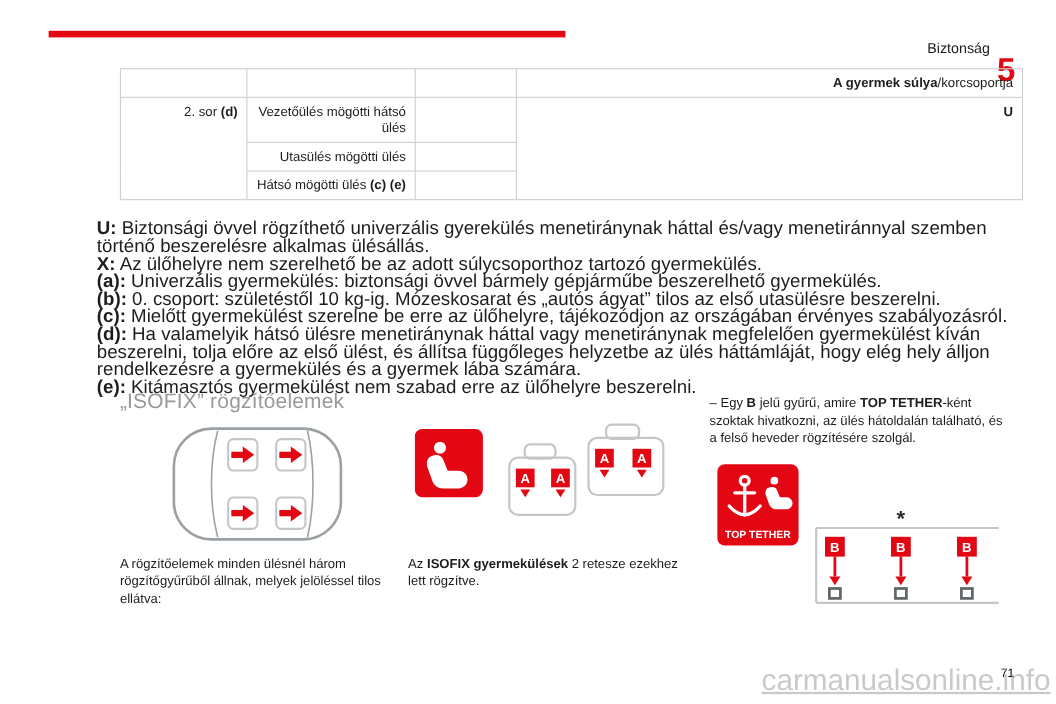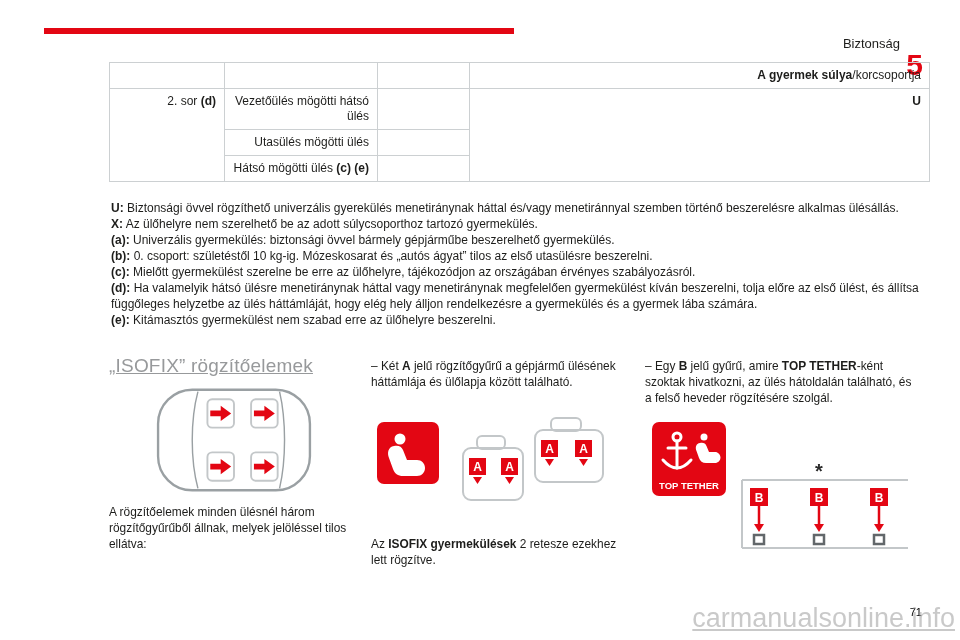--- a/index.html
+++ b/index.html
@@ -20,28 +20,28 @@
 
   
   .cs-table{position:absolute;left:65px;top:62px;width:820px;border-collapse:collapse;
             table-layout:fixed;font-size:12px;}
   .cs-table td{border:1px solid var(--border_gray);padding:5px 8px;vertical-align:top;line-height:15px;text-align:right;}
   .cs-table .hdr{font-weight:bold;}
   .cs-table .val{font-weight:bold;}
   .cs-table tr.h-row td{height:26px;}
 
   
-  .footnotes{position:absolute;left:67px;top:200px;width:845px;font-size:12px;line-height:16px;}
+  .footnotes{position:absolute;left:44px;top:200px;width:845px;font-size:17px;line-height:16px;}
   .footnotes p{margin:0;}
   .footnotes b{font-weight:bold;}
 
   
   .columns{position:absolute;left:65px;top:358px;width:832px;display:grid;
            grid-template-columns:250px 262px 272px;column-gap:12px;font-size:11.9px;line-height:16px;}
-  .isofix-heading{font-size:19px;font-weight:400;color:var(--heading_gray);margin:0 0 10px 0;letter-spacing:.2px;text-decoration:underline;}
+  .isofix-heading{font-size:19px;font-weight:400;color:var(--heading_gray);margin:0 0 10px 0;letter-spacing:.2px;}
   .col p{margin:0 0 4px 0;}
   .fig{display:block;margin:10px auto 8px auto;}
   .caption{margin-top:6px;}
 
   svg text{font-family:"Liberation Sans",sans-serif;}
   .fa{fill:var(--accent);}
   .stroke-car{stroke:#9aa0a3;fill:none;}
   .stroke-seat{stroke:var(--line_gray);fill:none;stroke-width:2;}
   .badge-letter{fill:#fff;font-weight:bold;font-size:12px;text-anchor:middle;}
   .white-stroke{stroke:#fff;fill:none;stroke-linecap:round;}
@@ -119,21 +119,20 @@
           <path class="fa" transform="translate(75,79)" d="M0,5 h11 v-5 l11,8 -11,8 v-5 h-11 z"></path>
           <path class="fa" transform="translate(121,23)" d="M0,5 h11 v-5 l11,8 -11,8 v-5 h-11 z"></path>
           <path class="fa" transform="translate(121,79)" d="M0,5 h11 v-5 l11,8 -11,8 v-5 h-11 z"></path>
         </g>
       </svg>
 
       <p>A rögzítőelemek minden ülésnél három rögzítőgyűrűből állnak, melyek jelöléssel tilos ellátva:</p>
     </div>
 
     <div class="col">
-      <p><span>– Két </span><b>A</b><span> jelű rögzítőgyűrű a gépjármű ülésének háttámlája és ülőlapja között található.</span></p>
 
       <svg class="fig" width="250" height="128" viewBox="0 0 250 128">
         <rect class="fa" x="0" y="22" width="62" height="62" rx="7"></rect>
         <g>
           <circle cx="23" cy="39" r="5.5" fill="#fff"></circle>
           <path fill="#fff" d="M17,46 c-6,1 -7,7 -5,12 l4,11 c1.5,4.5 5,7 10,7 h14 c4.5,0 8,-3.5 8,-8 s-3.5,-8 -8,-8 h-10 l-4,-10 c-1.5,-4 -5,-5 -9,-4 z"></path>
         </g>
         <g class="stroke-seat">
           <rect x="86" y="48" width="60" height="52" rx="8"></rect>
           <rect x="100" y="36" width="28" height="13" rx="5"></rect>

